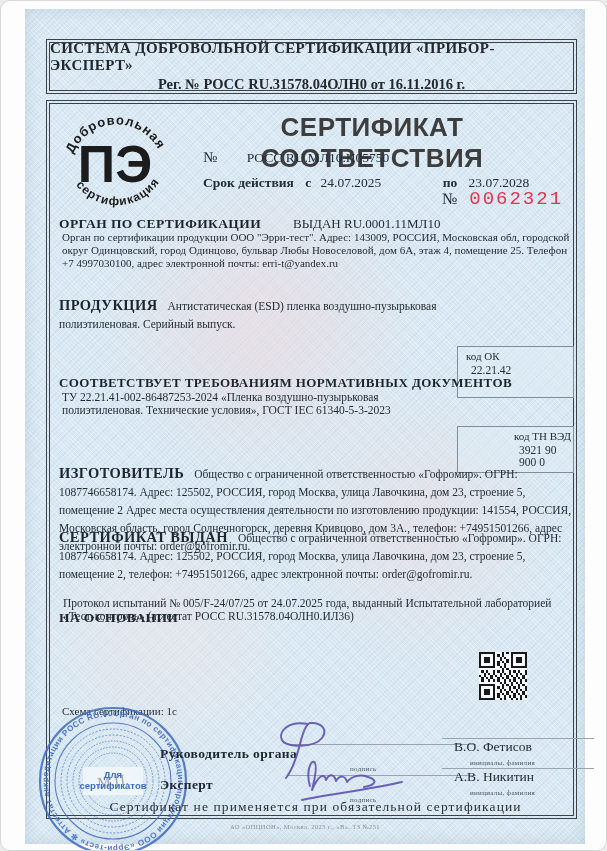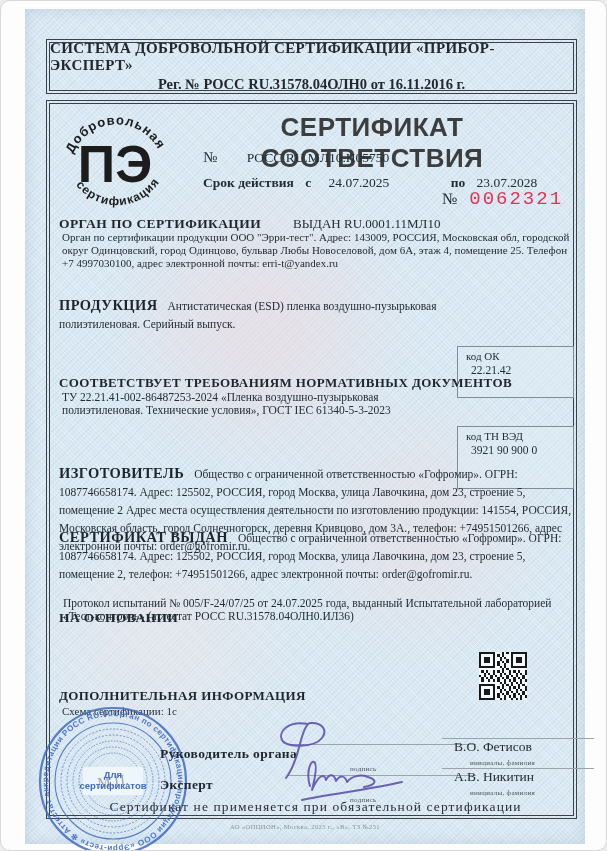--- a/index.html
+++ b/index.html
@@ -81,21 +81,21 @@
         <div class="abs title">СЕРТИФИКАТ СООТВЕТСТВИЯ</div>
 
         <div class="abs regrow">
           <span class="reg-no">№</span>
           <span>РОСС RU.МЛ10.Н05750</span>
         </div>
 
         <div class="abs valrow">
           <span class="b">Срок действия</span>
           <span class="b" style="margin-left:8px;">с</span>
-          <span style="margin-left:14px;">24.07.2025</span>
+          <span style="margin-left:6px;">24.07.2025</span>
           <span class="b" style="margin-left:58px;">по</span>
           <span style="margin-left:8px;">23.07.2028</span>
         </div>
 
         <div class="abs blankrow">
           <span class="blank-no">№</span>
           <span class="blank-num">0062321</span>
         </div>
 
         <div class="abs" style="left:9px;top:110px;">
@@ -108,21 +108,21 @@
           <span class="sec-h sec-h-lg">ПРОДУКЦИЯ</span>
           <span class="sec-t" style="margin-left:6px;">Антистатическая (ESD) пленка воздушно-пузырьковая полиэтиленовая. Серийный выпуск.</span>
         </div>
         <div class="codebox" style="left:407px;top:202px;width:117px;height:52px;">
           <div class="cl">код ОК</div>
           <div class="cv">22.21.42</div>
         </div>
 
         <div class="abs sec-h" style="left:9px;top:271px;font-size:13px;">СООТВЕТСТВУЕТ ТРЕБОВАНИЯМ НОРМАТИВНЫХ ДОКУМЕНТОВ</div>
         <div class="abs sec-t" style="left:12px;top:287px;width:392px;">ТУ 22.21.41-002-86487253-2024 «Пленка воздушно-пузырьковая полиэтиленовая. Технические условия», ГОСТ IEC 61340-5-3-2023</div>
-        <div class="codebox" style="left:407px;top:282px;width:117px;height:63px;">
+        <div class="codebox" style="left:407px;top:282px;width:117px;height:47px;padding-left:48px;">
           <div class="cl">код ТН ВЭД</div>
           <div class="cv">3921 90 900 0</div>
         </div>
 
         <div class="abs" style="left:9px;top:360px;width:517px;">
           <span class="sec-h sec-h-lg">ИЗГОТОВИТЕЛЬ</span>
           <span class="sec-t" style="margin-left:6px;">Общество с ограниченной ответственностью «Гофромир». ОГРН: 1087746658174. Адрес: 125502, РОССИЯ, город Москва, улица Лавочкина, дом 23, строение 5, помещение 2 Адрес места осуществления деятельности по изготовлению продукции: 141554, РОССИЯ, Московская область, город Солнечногорск, деревня Кривцово, дом 3А., телефон: +74951501266, адрес электронной почты: order@gofromir.ru.</span>
         </div>
 
         <div class="abs" style="left:9px;top:424px;width:517px;">
@@ -245,21 +245,20 @@
             <rect x="19" y="17" width="1" height="1" fill="#16181a"></rect>
             <rect x="19" y="18" width="1" height="1" fill="#16181a"></rect>
             <rect x="20" y="8" width="1" height="1" fill="#16181a"></rect>
             <rect x="20" y="9" width="1" height="1" fill="#16181a"></rect>
             <rect x="20" y="12" width="1" height="1" fill="#16181a"></rect>
             <rect x="20" y="15" width="1" height="1" fill="#16181a"></rect>
             <rect x="20" y="16" width="1" height="1" fill="#16181a"></rect>
             <rect x="20" y="19" width="1" height="1" fill="#16181a"></rect>
           </svg>
 
-        <div class="abs sec-h" style="left:9px;top:584px;font-size:13px;">ДОПОЛНИТЕЛЬНАЯ ИНФОРМАЦИЯ</div>
         <div class="abs small-t" style="left:12px;top:601px;">Схема сертификации: 1с</div>
 
         <svg class="abs" style="left:-17px;top:597px;overflow:visible;" width="160" height="160" viewBox="0 0 160 160">
           <defs>
               <path id="ringPath" d="M 80 15 A 65 65 0 1 1 79.9 15"></path>
             </defs>
           <g stroke="#3f6cc0" fill="none" opacity="0.85">
             <circle cx="80" cy="80" r="73" stroke-width="2.2"></circle>
             <circle cx="80" cy="80" r="58" stroke-width="1.1"></circle>
             <circle cx="80" cy="80" r="52" stroke-width="0.8" stroke-dasharray="2 1.6"></circle>

